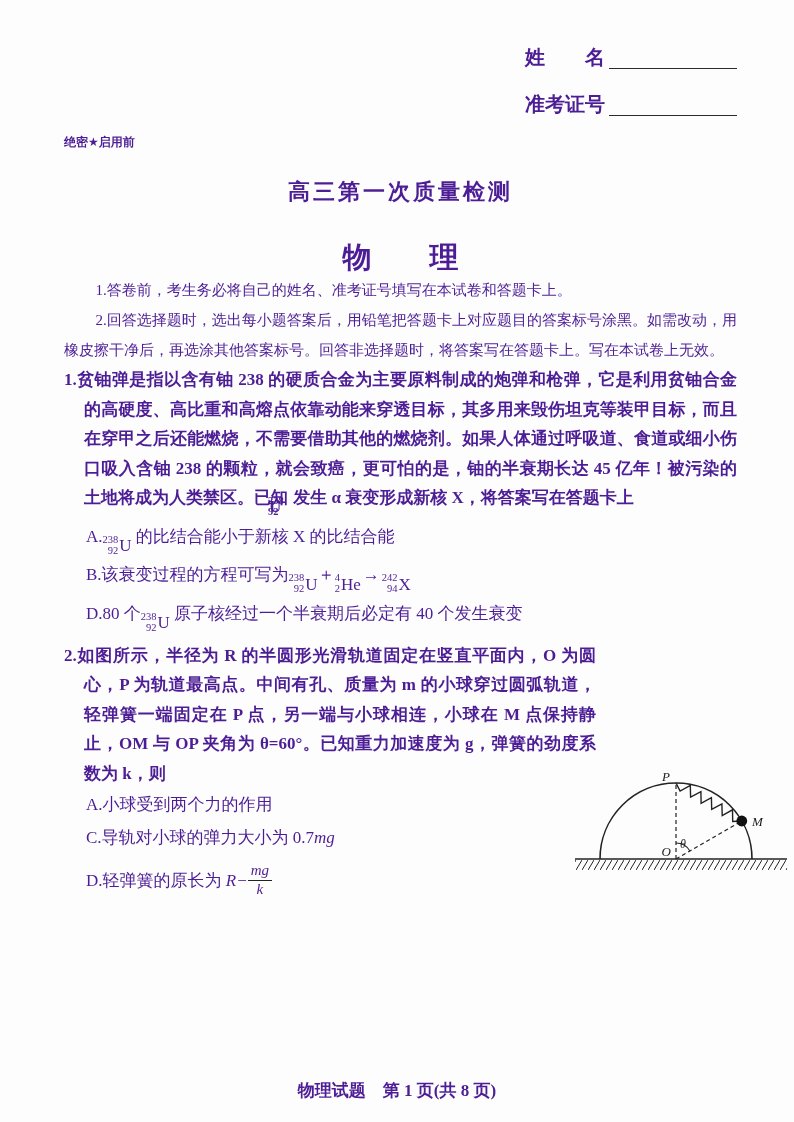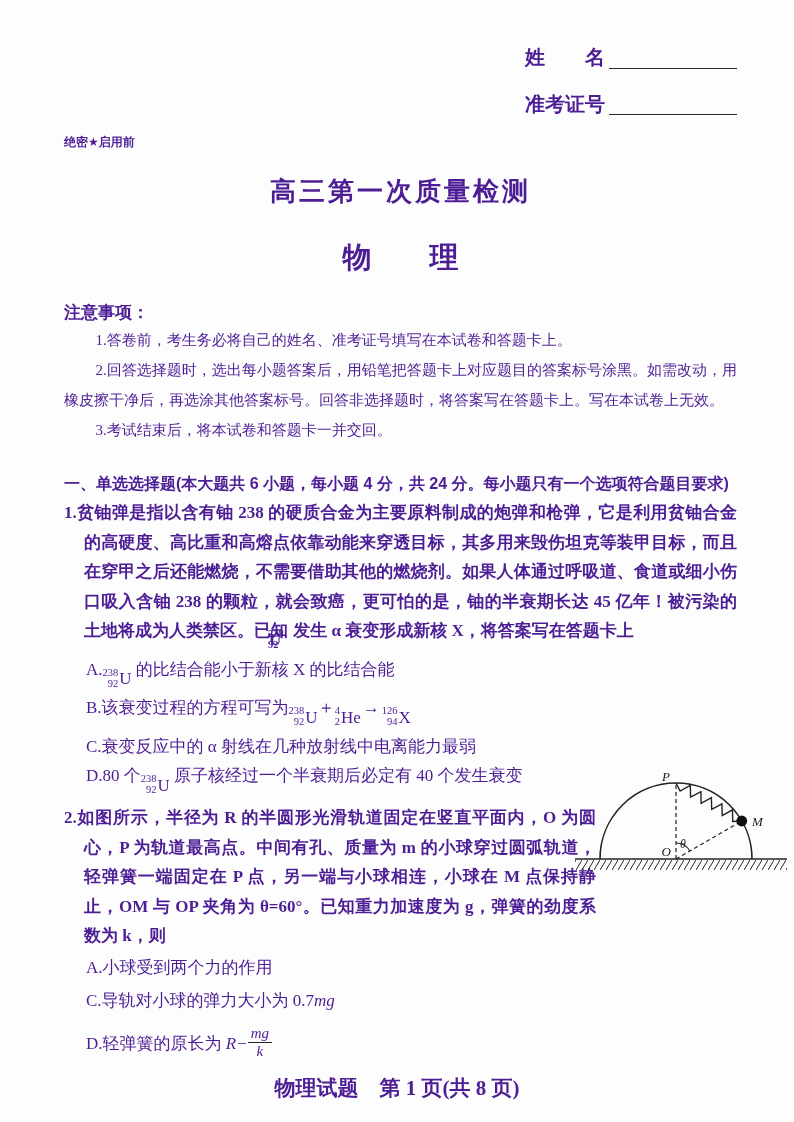--- a/index.html
+++ b/index.html
@@ -12,26 +12,26 @@
     font-family:"Liberation Serif","DejaVu Serif",serif;
     box-sizing:border-box;
     padding:46px 57px 0 64px;
     overflow:hidden;
   }
   .sans { font-family:"Liberation Sans","DejaVu Sans",sans-serif; }
 
   
   .id-block { width:212px; margin-left:auto; }
   .id-row { display:flex; align-items:flex-end; font-size:20px; font-weight:600; line-height:23px; margin-bottom:24px; }
-  .id-row:last-child { margin-bottom:0;align-items:center; }
+  .id-row:last-child { margin-bottom:0; }
   .fill-line { flex:1; border-bottom:1.5px solid #2a2a2a; height:20px; margin-left:4px; }
 
   
   .secrecy { font-size:12px; font-weight:700; margin-top:17px; line-height:18px; }
-  .title { text-align:center; font-size:26px; font-weight:700; letter-spacing:3px; margin-top:20px; line-height:42px; }
+  .title { text-align:center; font-size:22px; font-weight:700; letter-spacing:3px; margin-top:20px; line-height:42px; }
   .subject { text-align:center; font-size:29px; font-weight:700; margin-top:26px; line-height:36px; }
 
   
   .notice-head { font-size:17px; font-weight:700; margin-top:26px; line-height:24px; }
   .notice p { margin:0; font-size:15px; line-height:30px; text-align:justify; text-indent:2.1em; }
 
   
   .section-head { margin-top:25px; font-size:16px; font-weight:700; line-height:28px; white-space:nowrap; }
   .stem { margin:0; font-size:17px; line-height:29.5px; text-align:justify; padding-left:20px; text-indent:-20px;font-weight:bold; }
   .opt { margin:0 0 0 22px; font-size:17px; line-height:29.3px; }
@@ -49,21 +49,21 @@
 
   
   .frac { display:inline-flex; flex-direction:column; align-items:center; vertical-align:middle; font-style:italic; font-size:15px; line-height:1.15; transform:translateY(-2px); }
   .fnum { border-bottom:1.3px solid #222; padding:0 3px; }
 
   
   .diagram { position:absolute; left:570px; top:770px; width:224px; height:105px; }
   .diagram svg { display:block; }
   .dlabel { font-style:italic; font-size:13px; fill:#1c1c1c; font-family:"Liberation Serif","DejaVu Serif",serif; }
 
-  .footer { position:absolute; bottom:20px; left:0; right:0; text-align:center; font-size:21px; font-weight:600; }
+  .footer { position:absolute; bottom:20px; left:0; right:0; text-align:center; font-size:17px; font-weight:600; }
 </style>
 </head>
 <body>
 
 <div class="page">
 
   <div class="id-block">
     <div class="id-row">
       <span>姓　　名</span>
       <span class="fill-line"></span>
@@ -72,27 +72,24 @@
       <span>准考证号</span>
       <span class="fill-line"></span>
     </div>
   </div>
 
   <div class="secrecy sans">绝密★启用前</div>
   <div class="title">高三第一次质量检测</div>
   <div class="subject">物　　理</div>
 
   <div class="notice">
-    <div class="notice-head sans">注意事项：</div>
     <p>1.答卷前，考生务必将自己的姓名、准考证号填写在本试卷和答题卡上。</p>
     <p>2.回答选择题时，选出每小题答案后，用铅笔把答题卡上对应题目的答案标号涂黑。如需改动，用橡皮擦干净后，再选涂其他答案标号。回答非选择题时，将答案写在答题卡上。写在本试卷上无效。</p>
-    <p>3.考试结束后，将本试卷和答题卡一并交回。</p>
   </div>
 
-  <div class="section-head sans">一、单选选择题(本大题共 6 小题，每小题 4 分，共 24 分。每小题只有一个选项符合题目要求)</div>
 
   <div class="q q1">
     <p class="stem"><span>1.贫铀弹是指以含有铀 238 的硬质合金为主要原料制成的炮弹和枪弹，它是利用贫铀合金的高硬度、高比重和高熔点依靠动能来穿透目标，其多用来毁伤坦克等装甲目标，而且在穿甲之后还能燃烧，不需要借助其他的燃烧剂。如果人体通过呼吸道、食道或细小伤口吸入含铀 238 的颗粒，就会致癌，更可怕的是，铀的半衰期长达 45 亿年！被污染的土地将成为人类禁区。已知</span><span class="nuclide">
           <span class="stack">
             <span>238</span>
             <span>92</span>
           </span>
           <span class="nsym">U</span>
         </span><span> 发生 α 衰变形成新核 X，将答案写在答题卡上</span></p>
 
@@ -111,27 +108,26 @@
           </span>
           <span class="nsym">U</span>
         </span><span>＋</span><span class="nuclide">
           <span class="stack">
             <span>4</span>
             <span>2</span>
           </span>
           <span class="nsym">He</span>
         </span><span class="arrow">→</span><span class="nuclide">
           <span class="stack">
-            <span>126</span>
+            <span>242</span>
             <span>94</span>
           </span>
           <span class="nsym">X</span>
         </span></p>
 
-    <p class="opt">C.衰变反应中的 α 射线在几种放射线中电离能力最弱</p>
 
     <p class="opt"><span>D.80 个</span><span class="nuclide">
           <span class="stack">
             <span>238</span>
             <span>92</span>
           </span>
           <span class="nsym">U</span>
         </span><span> 原子核经过一个半衰期后必定有 40 个发生衰变</span></p>
   </div>
 

